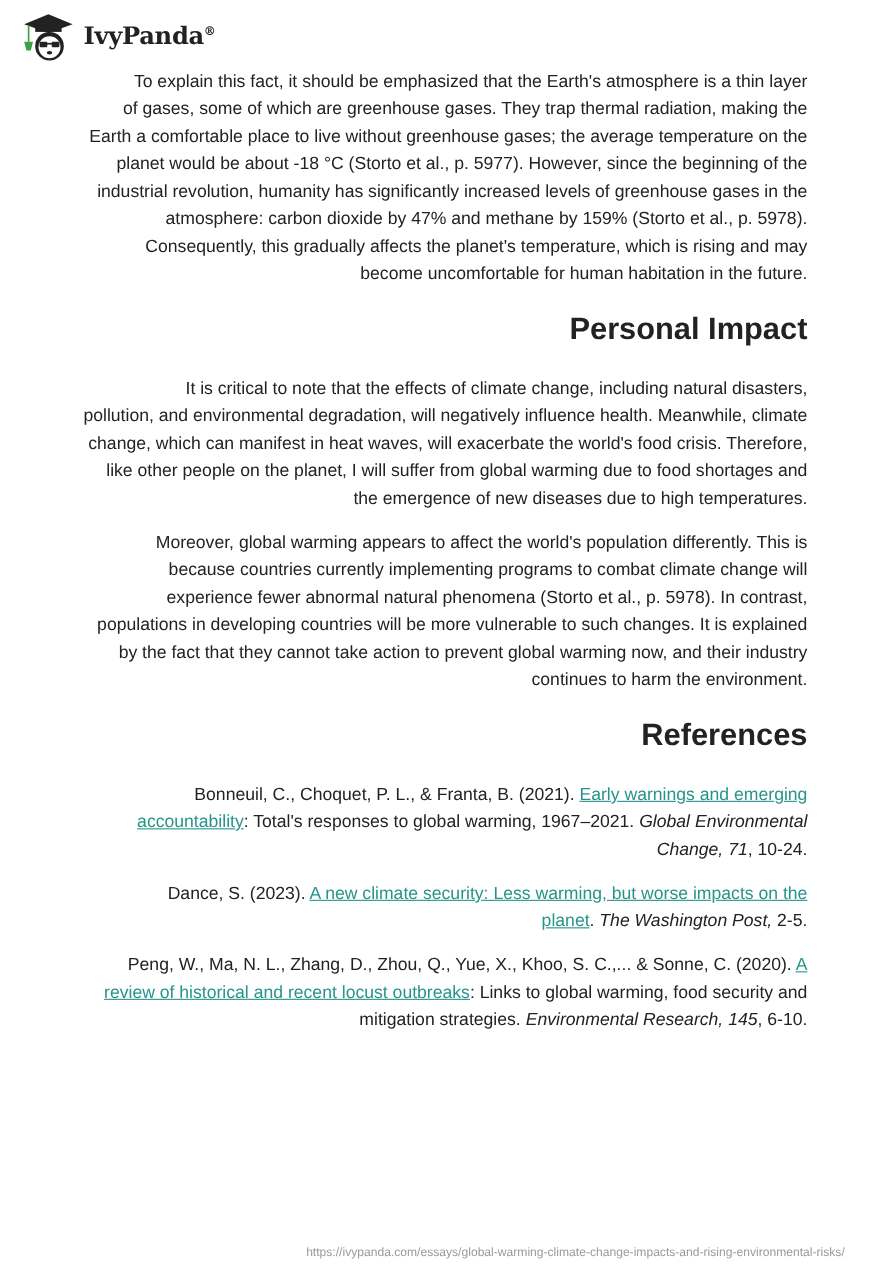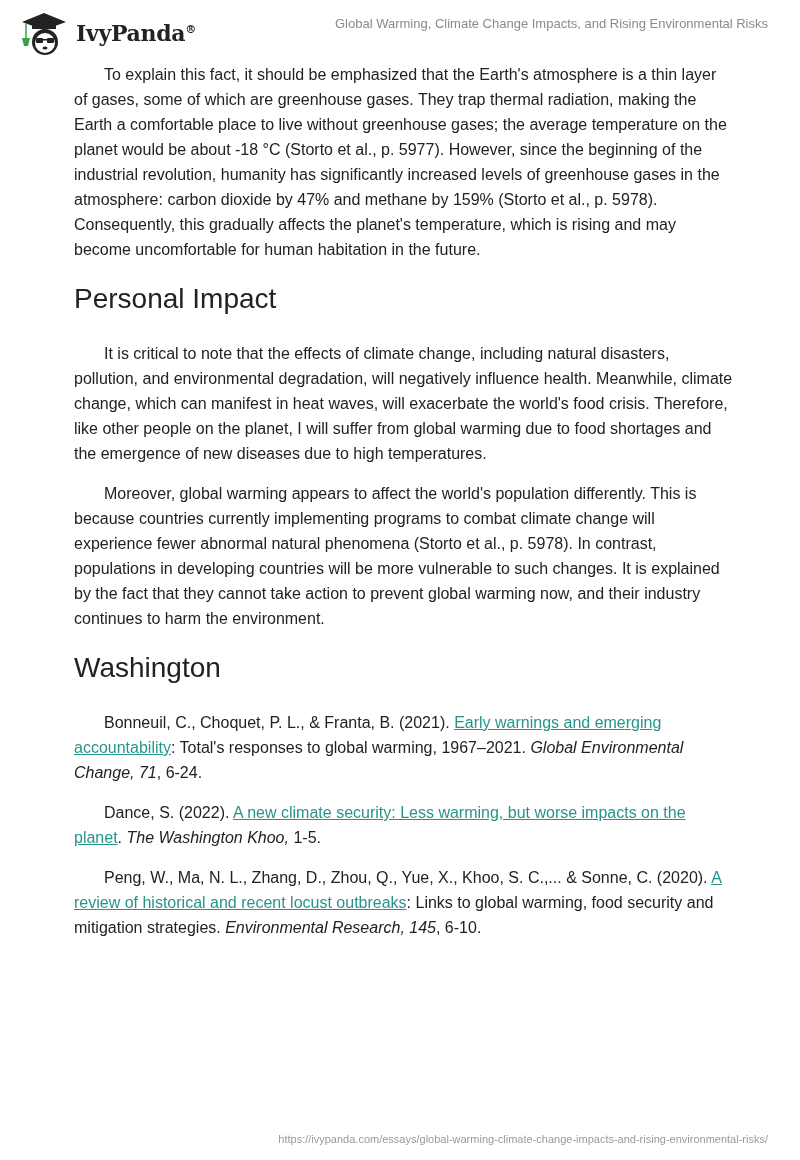--- a/index.html
+++ b/index.html
@@ -3,23 +3,23 @@
   <meta charset="utf-8">
   <style>
     html, body { margin: 0; padding: 0; background: #ffffff; }
     body { width: 800px; height: 1160px; position: relative; overflow: hidden; font-family: "Liberation Sans", sans-serif; color: #222; }
     .header { position: absolute; left: 0; top: 0; width: 800px; height: 60px; }
     .logo { position: absolute; left: 18px; top: 10px; display: flex; align-items: center; justify-content: flex-end; }
     .logo-mark { width: 52px; height: 46px; }
     .logo-text { font-family: "DejaVu Serif", serif; font-weight: bold; font-size: 22px; color: #222; margin-left: 6px; letter-spacing: -0.3px; }
     .logo-text sup { font-size: 11px; }
     .header-title { position: absolute; right: 32px; top: 16px; font-size: 13px; color: #8a8a8a; }
-    .content { position: absolute; left: 74px; top: 62px; width: 660px; }
+    .content { position: absolute; left: 74px; top: 62px; width: 660px; text-align: right; }
     p.para { margin: 0 0 15px 0; font-size: 16px; line-height: 25px; text-indent: 30px; color: #222; }
-    h2.sec { margin: 20px 0 25px 0; font-size: 28px; font-weight: normal; color: #222; line-height: 34px; }
+    h2.sec { margin: 20px 0 25px 0; font-size: 28px; font-weight: bold; color: #222; line-height: 34px; }
     p.ref { margin: 0 0 15px 0; font-size: 16px; line-height: 25px; text-indent: 30px; color: #222; }
     a.link { color: #27948a; text-decoration: underline; }
     .footer-url { position: absolute; right: 32px; top: 1133px; font-size: 11px; color: #9a9a9a; }
   </style>
 </head>
 <body>
 
 <div class="header">
   <div class="logo">
     <svg class="logo-mark" viewBox="0 0 52 46">
@@ -29,36 +29,35 @@
       <path d="M4,28 L12,28 L10,36 L6,36 Z" fill="#3aa04a"></path>
       <circle cx="27" cy="32" r="13" fill="#222"></circle>
       <circle cx="27" cy="33" r="10" fill="#fff"></circle>
       <rect x="18" y="28" width="7" height="5" rx="1" fill="#222"></rect>
       <rect x="29" y="28" width="7" height="5" rx="1" fill="#222"></rect>
       <rect x="24" y="29" width="6" height="1.5" fill="#222"></rect>
       <ellipse cx="27" cy="38" rx="2.5" ry="1.6" fill="#222"></ellipse>
     </svg>
     <span class="logo-text"><span>IvyPanda</span><sup>®</sup></span>
   </div>
-  <div class="header-title">Global Warming, Climate Change Impacts, and Rising Environmental Risks</div>
 </div>
 
 <div class="content">
   <p class="para">To explain this fact, it should be emphasized that the Earth's atmosphere is a thin layer of gases, some of which are greenhouse gases. They trap thermal radiation, making the Earth a comfortable place to live without greenhouse gases; the average temperature on the planet would be about -18 °C (Storto et al., p. 5977). However, since the beginning of the industrial revolution, humanity has significantly increased levels of greenhouse gases in the atmosphere: carbon dioxide by 47% and methane by 159% (Storto et al., p. 5978). Consequently, this gradually affects the planet's temperature, which is rising and may become uncomfortable for human habitation in the future.</p>
 
   <h2 class="sec">Personal Impact</h2>
   <p class="para">It is critical to note that the effects of climate change, including natural disasters, pollution, and environmental degradation, will negatively influence health. Meanwhile, climate change, which can manifest in heat waves, will exacerbate the world's food crisis. Therefore, like other people on the planet, I will suffer from global warming due to food shortages and the emergence of new diseases due to high temperatures.</p>
   <p class="para">Moreover, global warming appears to affect the world's population differently. This is because countries currently implementing programs to combat climate change will experience fewer abnormal natural phenomena (Storto et al., p. 5978). In contrast, populations in developing countries will be more vulnerable to such changes. It is explained by the fact that they cannot take action to prevent global warming now, and their industry continues to harm the environment.</p>
 
-  <h2 class="sec">Washington</h2>
+  <h2 class="sec">References</h2>
 
   <p class="ref">
-    <span>Bonneuil, C., Choquet, P. L., &amp; Franta, B. (2021). </span><a class="link">Early warnings and emerging accountability</a><span>: Total's responses to global warming, 1967–2021. </span><i>Global Environmental Change, 71</i><span>, 6-24.</span>
+    <span>Bonneuil, C., Choquet, P. L., &amp; Franta, B. (2021). </span><a class="link">Early warnings and emerging accountability</a><span>: Total's responses to global warming, 1967–2021. </span><i>Global Environmental Change, 71</i><span>, 10-24.</span>
   </p>
   <p class="ref">
-    <span>Dance, S. (2022). </span><a class="link">A new climate security: Less warming, but worse impacts on the planet</a><span>. </span><i>The Washington Khoo,</i><span> 1-5.</span>
+    <span>Dance, S. (2023). </span><a class="link">A new climate security: Less warming, but worse impacts on the planet</a><span>. </span><i>The Washington Post,</i><span> 2-5.</span>
   </p>
   <p class="ref">
     <span>Peng, W., Ma, N. L., Zhang, D., Zhou, Q., Yue, X., Khoo, S. C.,... &amp; Sonne, C. (2020). </span><a class="link">A review of historical and recent locust outbreaks</a><span>: Links to global warming, food security and mitigation strategies. </span><i>Environmental Research, 145</i><span>, 6-10.</span>
   </p>
 </div>
 
 <div class="footer-url">https://ivypanda.com/essays/global-warming-climate-change-impacts-and-rising-environmental-risks/</div>
 
 </body></html>

